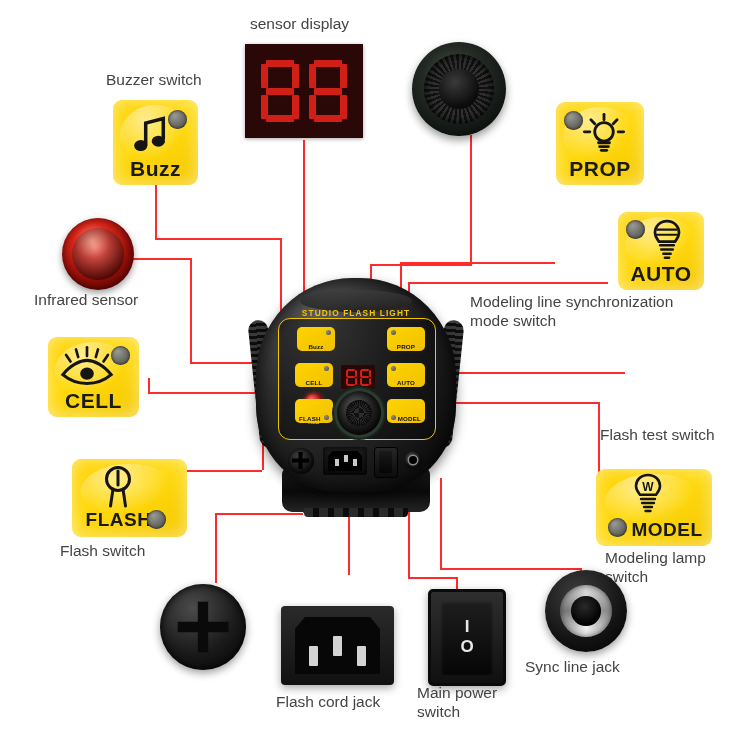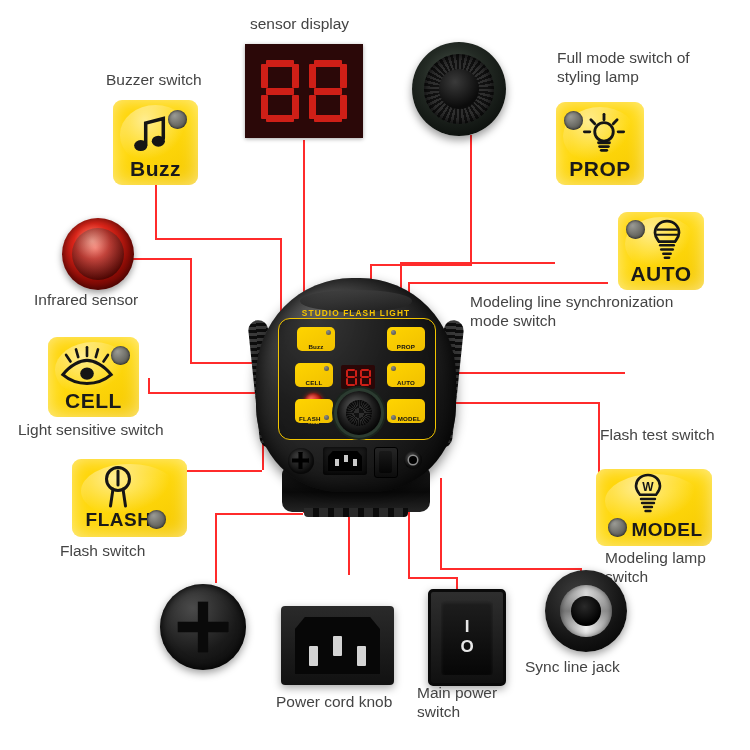--- a/index.html
+++ b/index.html
@@ -349,22 +349,20 @@
     <div class="gloss"></div>
     <div class="dot" style="right:11px;top:10px;"></div>
     <svg class="ic" viewBox="0 0 40 40" style="left:14px;top:12px;width:44px;height:44px;">
       <path d="M17 30V10l16-4v18" fill="none" stroke="#151515" stroke-width="3.2" stroke-linecap="round"></path>
       <ellipse cx="12.5" cy="30.5" rx="6" ry="5" fill="#151515"></ellipse>
       <ellipse cx="28.5" cy="26.5" rx="6" ry="5" fill="#151515"></ellipse>
     </svg>
     <div class="txt">Buzz</div>
   </div>
 
-  <div class="cap" style="left:557px;top:48px;">Full mode switch of
-styling lamp</div>
   <div class="btn" style="left:556px;top:102px;width:88px;height:83px;">
     <div class="gloss"></div>
     <div class="dot" style="left:8px;top:9px;"></div>
     <svg class="ic" viewBox="0 0 44 44" style="left:24px;top:8px;width:48px;height:48px;">
       <circle cx="22" cy="20" r="8.5" fill="none" stroke="#151515" stroke-width="2.6"></circle>
       <g stroke="#151515" stroke-width="2.6" stroke-linecap="round">
         <line x1="22" y1="4" x2="22" y2="9"></line>
         <line x1="10" y1="9" x2="13.5" y2="12.5"></line>
         <line x1="34" y1="9" x2="30.5" y2="12.5"></line>
         <line x1="4" y1="20" x2="9" y2="20"></line>
@@ -410,21 +408,20 @@
       <g stroke="#151515" stroke-width="2.4" stroke-linecap="round">
         <line x1="28" y1="2" x2="28" y2="10"></line>
         <line x1="18" y1="4" x2="20" y2="11"></line>
         <line x1="38" y1="4" x2="36" y2="11"></line>
         <line x1="9" y1="9" x2="13" y2="15"></line>
         <line x1="47" y1="9" x2="43" y2="15"></line>
       </g>
     </svg>
     <div class="txt">CELL</div>
   </div>
-  <div class="cap" style="left:18px;top:420px;">Light sensitive switch</div>
 
   <div class="cap" style="left:600px;top:425px;">Flash test switch</div>
 
   <div class="btn" style="left:72px;top:459px;width:115px;height:78px;">
     <div class="gloss"></div>
     <svg class="ic" viewBox="0 0 44 48" style="left:24px;top:3px;width:44px;height:48px;">
       <circle cx="22" cy="17" r="11.5" fill="none" stroke="#151515" stroke-width="3"></circle>
       <path d="M22 9v14" fill="none" stroke="#151515" stroke-width="3" stroke-linecap="round"></path>
       <path d="M17 27l-2.5 17M27 27l2.5 17" fill="none" stroke="#151515" stroke-width="3" stroke-linecap="round"></path>
     </svg>
@@ -534,21 +531,21 @@
   <div class="ph fusephoto" style="left:160px;top:584px;width:86px;height:86px;">
     <div class="cross"></div>
   </div>
 
   <div class="ph iecphoto" style="left:281px;top:606px;width:113px;height:79px;">
     <div class="inner"></div>
     <div class="pin" style="left:28px;top:40px;width:9px;height:20px;"></div>
     <div class="pin" style="left:52px;top:30px;width:9px;height:20px;"></div>
     <div class="pin" style="left:76px;top:40px;width:9px;height:20px;"></div>
   </div>
-  <div class="cap" style="left:276px;top:692px;">Power cord knob</div>
+  <div class="cap" style="left:276px;top:692px;">Flash cord jack</div>
 
   <div class="ph rockerphoto" style="left:428px;top:589px;width:72px;height:91px;">
     <div class="sw"></div>
     <div class="mk" style="top:26px;">I</div>
     <div class="mk" style="top:46px;">O</div>
   </div>
   <div class="cap" style="left:417px;top:683px;">Main power
 switch</div>
 
   <div class="ph syncphoto" style="left:545px;top:570px;width:82px;height:82px;">

